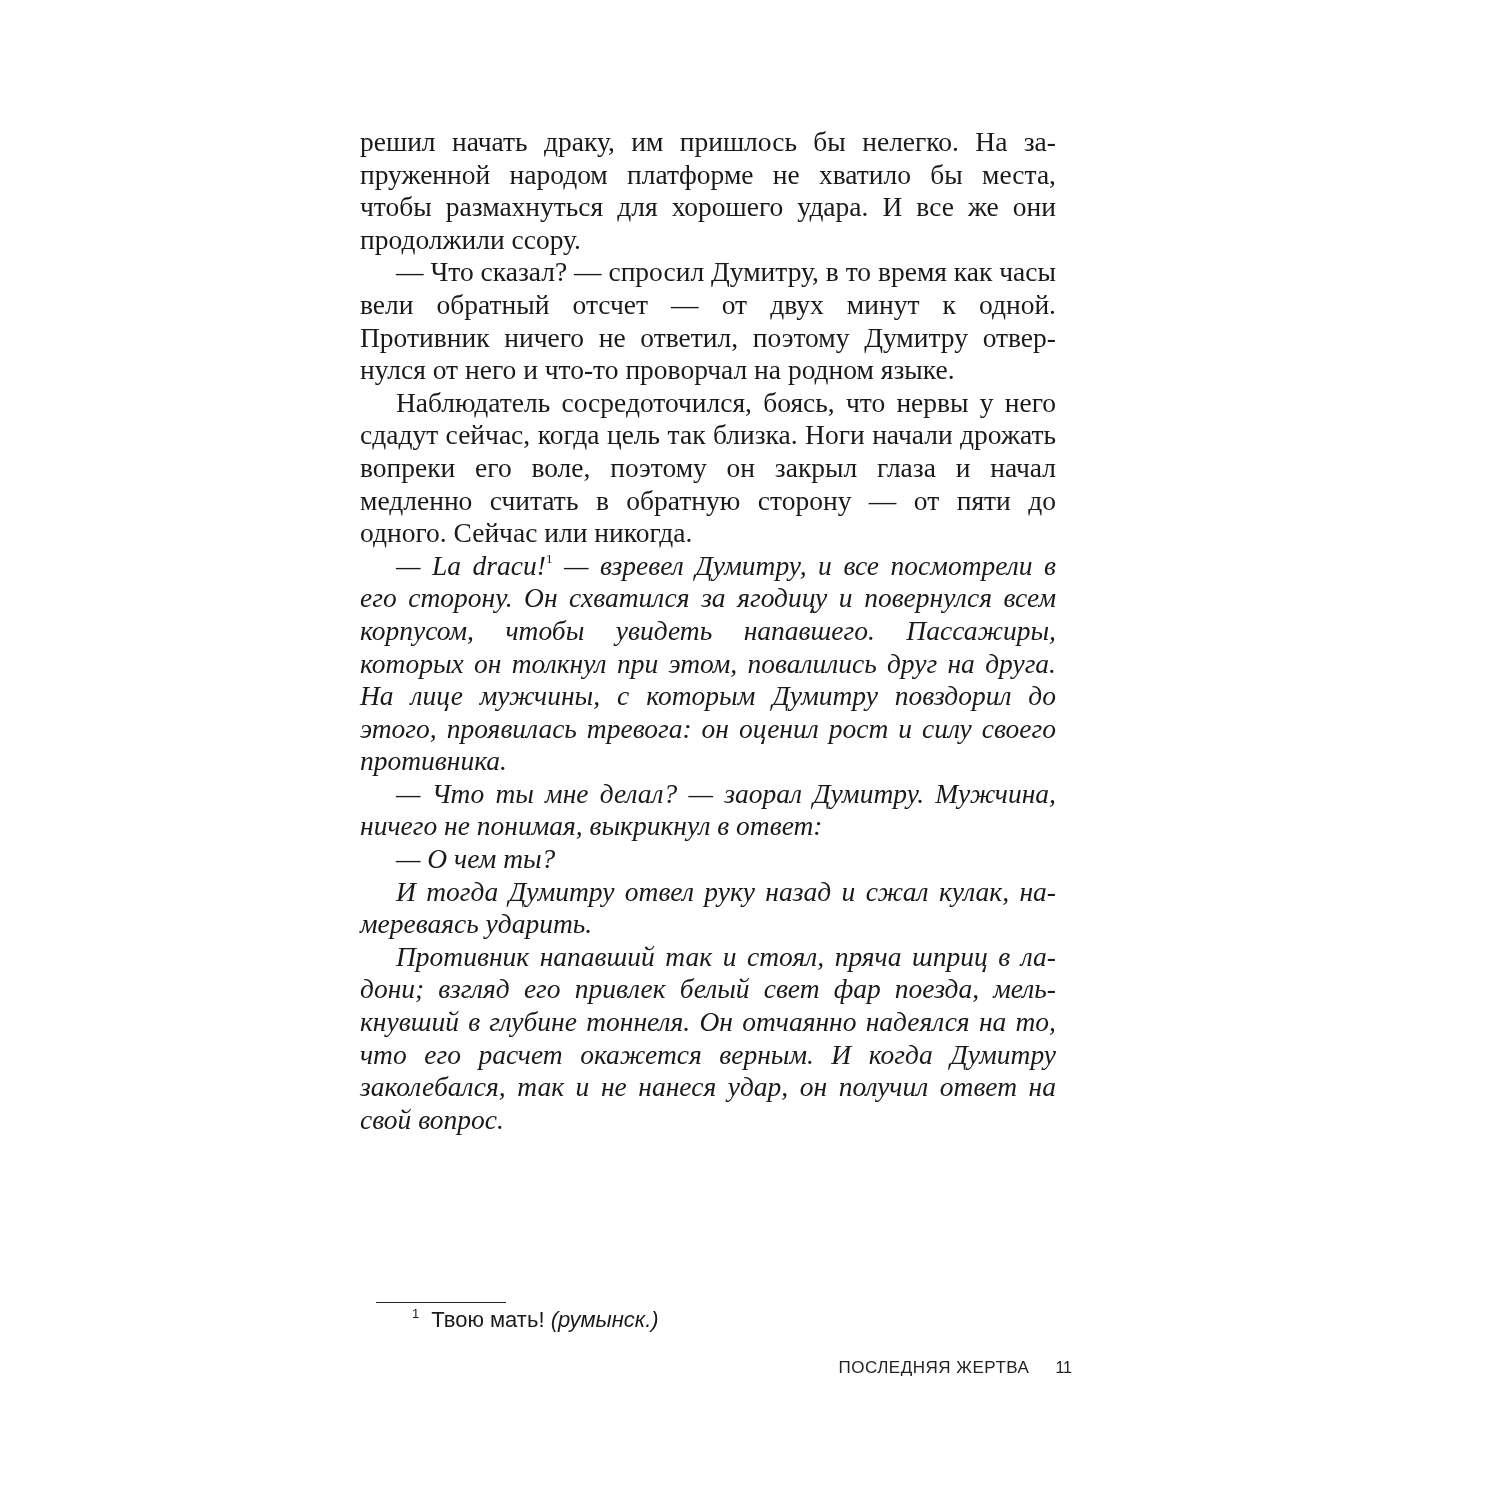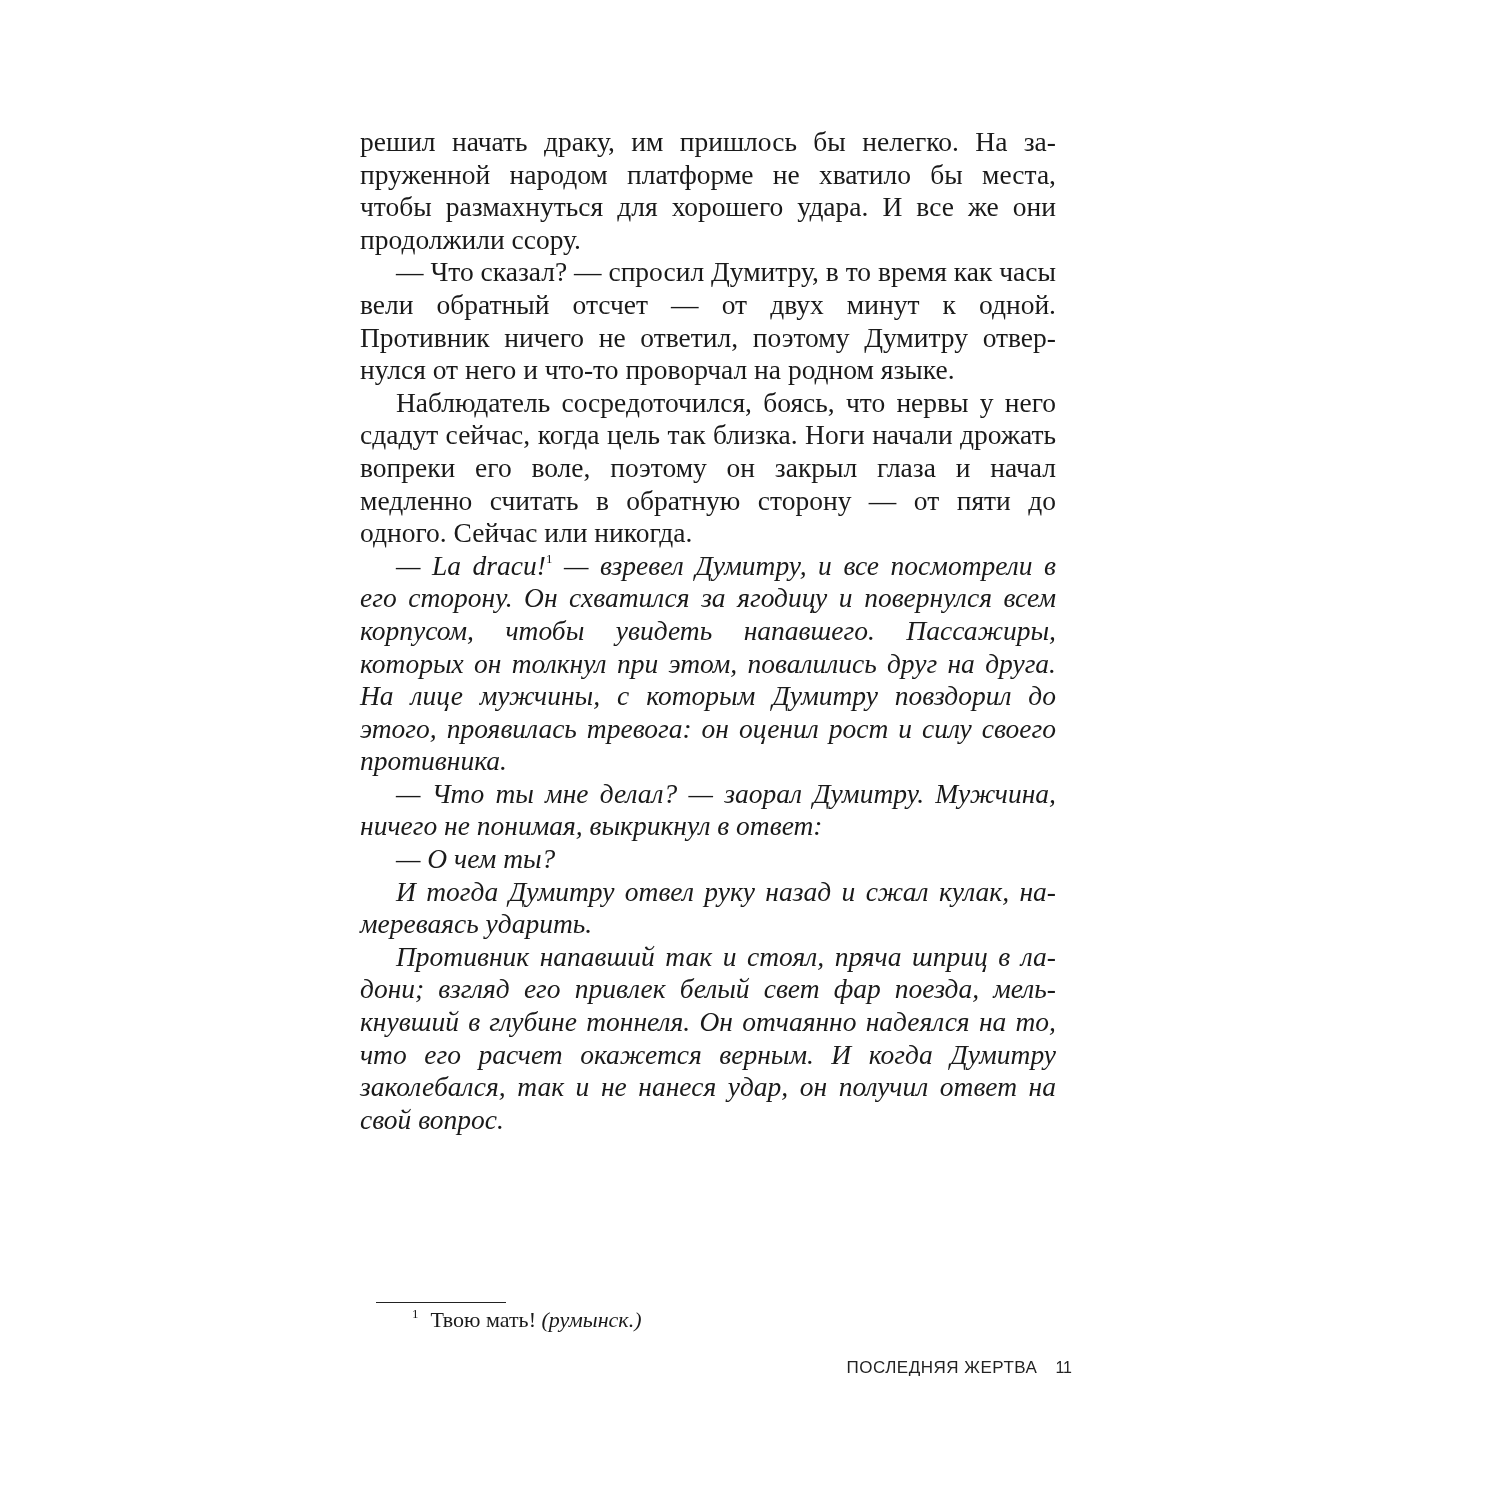--- a/index.html
+++ b/index.html
@@ -9,28 +9,28 @@
     font-family: "Liberation Serif", "DejaVu Serif", serif;
     font-size: 27.5px; line-height: 32.6px; color: #1a1a1a;
   }
   .para { margin: 0; text-align: justify; text-indent: 36px; hyphens: manual; }
   .para.noindent { text-indent: 0; }
   .para.italic { font-style: italic; }
   sup.fnref { font-size: 13px; vertical-align: 12px; line-height: 0; font-style: normal; }
   .fn-rule { position: absolute; left: 376px; top: 1302px; width: 130px; height: 0; border-top: 1.5px solid #222; }
   .footnote {
     position: absolute; left: 412px; top: 1306px;
-    font-family: Liberation Serif, serif; font-size: 22px; color: #1a1a1a;
+    font-family: Liberation Sans, sans-serif; font-size: 22px; color: #1a1a1a;
   }
   .footnote .num { font-size: 13px; vertical-align: 9px; margin-right: 12px; }
   .footnote .it { font-style: italic; }
   .running-foot {
     position: absolute; right: 428px; top: 1358px;
     font-family: "Liberation Sans", "DejaVu Sans", sans-serif; color: #222;
-    display: flex; align-items: baseline; gap: 18px;
+    display: flex; align-items: baseline; gap: 26px;
   }
   .running-foot .title { font-size: 17px; letter-spacing: 0.5px; }
   .running-foot .pnum { font-size: 16px; font-weight: normal; }
 </style>
 </head>
 <body>
 
 <div class="page">
   <p class="para noindent">решил начать драку, им пришлось бы нелегко. На за­пруженной народом платформе не хватило бы места, чтобы размахнуться для хорошего удара. И все же они продолжили ссору.</p>
   <p class="para">— Что сказал? — спросил Думитру, в то время как часы вели обратный отсчет — от двух минут к одной. Противник ничего не ответил, поэтому Думитру отвер­нулся от него и что-то проворчал на родном языке.</p>

